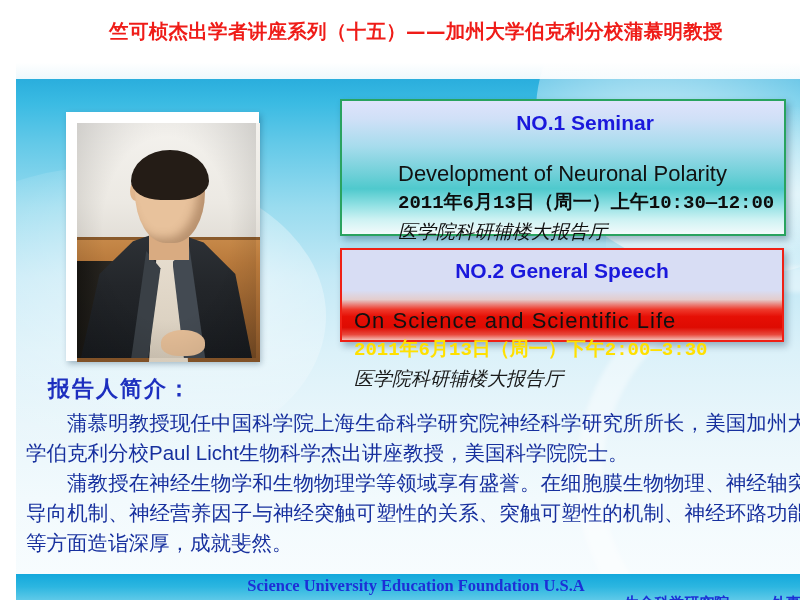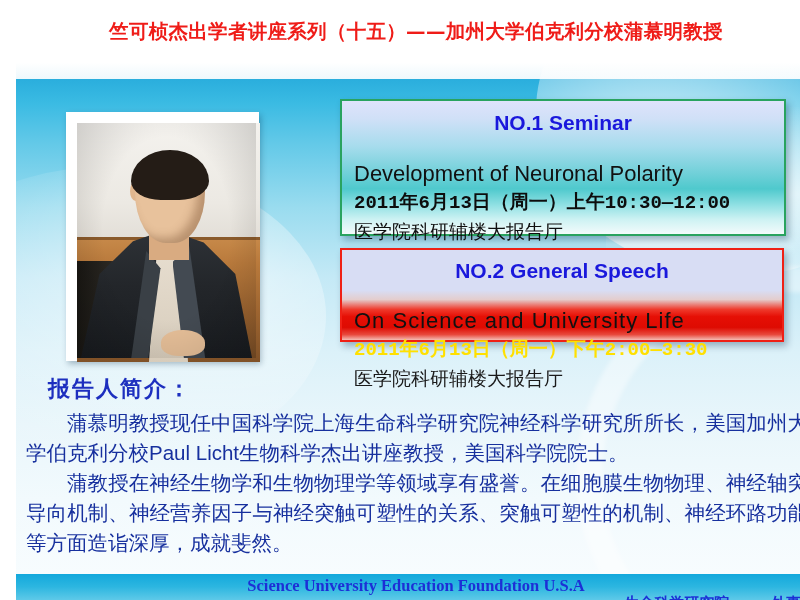--- a/index.html
+++ b/index.html
@@ -188,20 +188,21 @@
     position: absolute;
     box-shadow: 3px 4px 7px rgba(0,40,70,0.32);
   }
   .box1 {
     left: 324px; top: 83px; width: 446px; height: 137px;
     border: 2px solid #29a35f;
     background: linear-gradient(to bottom,
       #dfe3fb 0%, #cfe0f7 14%, #a7dced 34%,
       #6fd0d8 55%, #4fc9cd 66%, #8fe0e3 78%,
       #cdf2f3 89%, #f3fbfb 100%);
+    padding-left: 44px;
   }
   .box2 {
     left: 324px; top: 232px; width: 444px; height: 94px;
     border: 2px solid #ef2015;
     background: linear-gradient(to bottom,
       #d8ddf4 0%, #d8ddf4 45%, #e4cdcd 55%,
       #ef3a2c 66%, #e60f05 74%, #de0b02 86%,
       #e8493d 94%, #f4bdb5 100%);
   }
   .box-title {
@@ -235,20 +236,21 @@
   }
   .box1 .box-date { color: #0d0d0d; }
   .box2 .box-date { color: #ffe000; }
   .box-venue {
     font-size: 19px;
     line-height: 24px;
     white-space: nowrap;
     padding-left: 8px;
     color: #101010;
     font-family: "DejaVu Sans", "Liberation Sans", sans-serif;
+    font-style: italic;
   }
   .box2 .box-venue { color: #1a1a1a; }
 
   
   .bio-label {
     position: absolute; left: 32px; top: 358px;
     font-family: "DejaVu Serif", "Liberation Serif", serif;
     font-weight: bold;
     font-size: 22px;
     color: #1d2fbf;
@@ -326,21 +328,21 @@
 
   <div class="box box1">
     <div class="box-title">NO.1 Seminar</div>
     <div class="box-heading">Development of Neuronal Polarity</div>
     <div class="box-date">2011年6月13日（周一）上午10:30—12:00</div>
     <div class="box-venue">医学院科研辅楼大报告厅</div>
   </div>
 
   <div class="box box2">
     <div class="box-title">NO.2 General Speech</div>
-    <div class="box-heading">On Science and University Life</div>
+    <div class="box-heading">On Science and Scientific Life</div>
     <div class="box-date">2011年6月13日（周一）下午2:00—3:30</div>
     <div class="box-venue">医学院科研辅楼大报告厅</div>
   </div>
 
   <div class="bio-label">报告人简介：</div>
   <div class="bio-body">
     <p>蒲慕明教授现任中国科学院上海生命科学研究院神经科学研究所所长，美国加州大学伯克利分校Paul Licht生物科学杰出讲座教授，美国科学院院士。</p>
     <p>蒲教授在神经生物学和生物物理学等领域享有盛誉。在细胞膜生物物理、神经轴突导向机制、神经营养因子与神经突触可塑性的关系、突触可塑性的机制、神经环路功能等方面造诣深厚，成就斐然。</p>
   </div>
 

